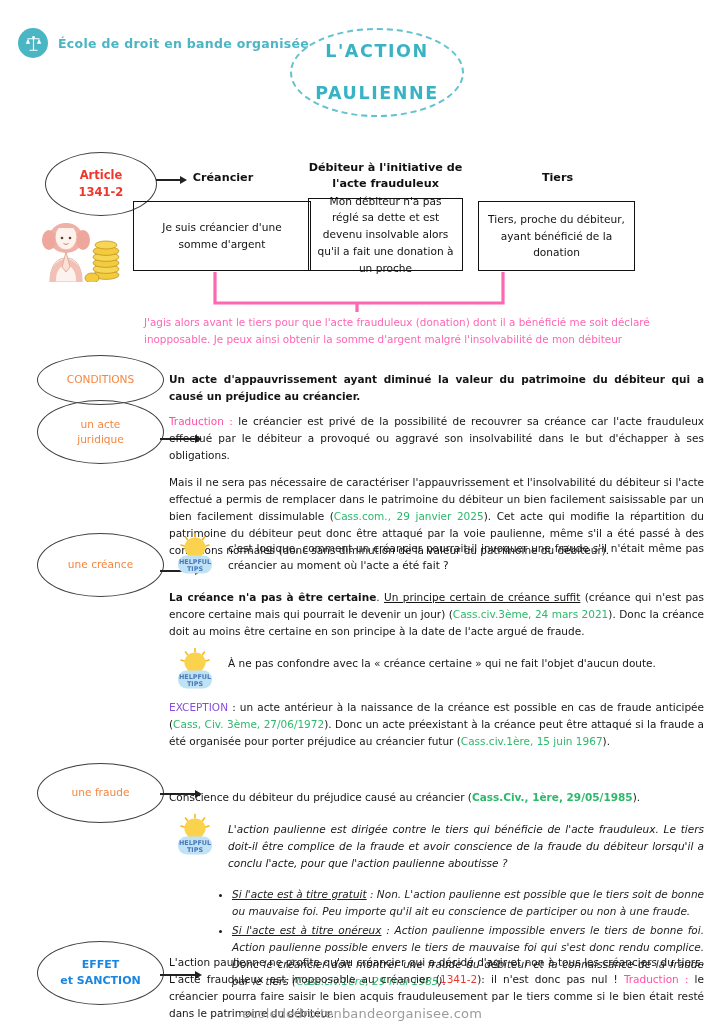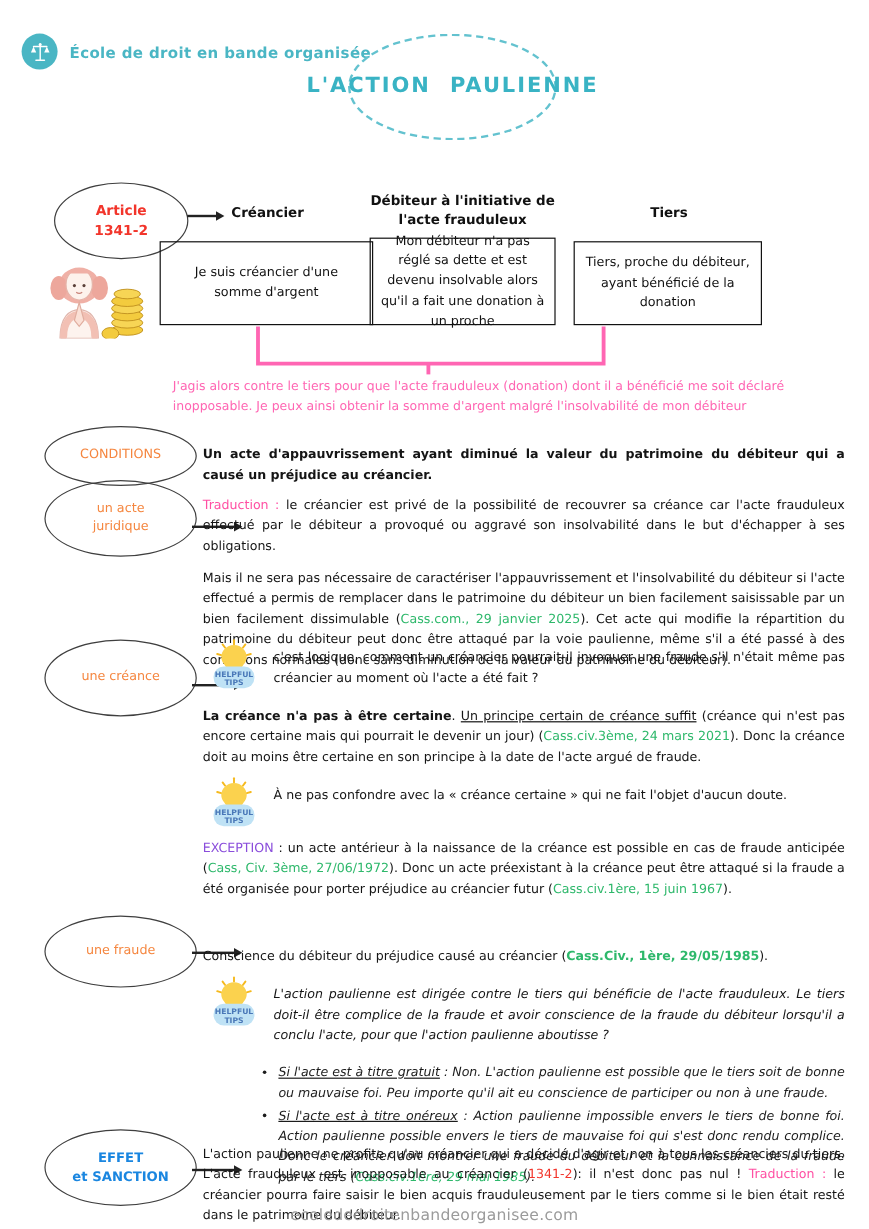--- a/index.html
+++ b/index.html
@@ -18,21 +18,21 @@
     background:#4ab6c4;display:flex;align-items:center;justify-content:center;
   }
   #brand-text{
     color:#4ab6c4;font-size:12.5px;letter-spacing:.3px;font-weight:600;
     font-family:"DejaVu Sans","Liberation Sans",sans-serif;
   }
 
   #title-bubble{
     left:290px;top:28px;width:170px;height:85px;
     border:2px dashed #63c2cf;border-radius:50%;
-    display:flex;flex-direction:row;align-items:center;justify-content:center;
+    display:flex;flex-direction:column;align-items:center;justify-content:center;
     color:#39b3c4;
     gap:16px;
   }
   #title-bubble .tline{
     font-size:17.5px;letter-spacing:1.6px;font-weight:600;line-height:1.45;
     text-transform:uppercase;
   }
 
   
   #article-ellipse{
@@ -197,21 +197,21 @@
   </g>
 </svg>
 
 <svg class="abs" id="bracket">
   <g stroke="#ff66b3" stroke-width="3.2" fill="none">
     <path d="M215 272 L215 303 L503 303 L503 272"></path>
     <path d="M357 303 L357 312"></path>
   </g>
 </svg>
 
-<div class="abs" id="lead-text">J'agis alors contre le tiers pour que l'acte frauduleux (donation) dont il a bénéficié me soit déclaré inopposable. Je peux ainsi obtenir la somme d'argent malgré l'insolvabilité de mon débiteur</div>
+<div class="abs" id="lead-text">J'agis alors avant le tiers pour que l'acte frauduleux (donation) dont il a bénéficié me soit déclaré inopposable. Je peux ainsi obtenir la somme d'argent malgré l'insolvabilité de mon débiteur</div>
 
 <div class="abs tag-ellipse tag-orange" id="ell-conditions">
   <div>CONDITIONS</div>
 </div>
 <div class="abs tag-ellipse tag-orange" id="ell-acte">
   <div>un acte</div>
   <div>juridique</div>
 </div>
 <div class="abs tag-ellipse tag-orange" id="ell-creance">
   <div>une créance</div>

